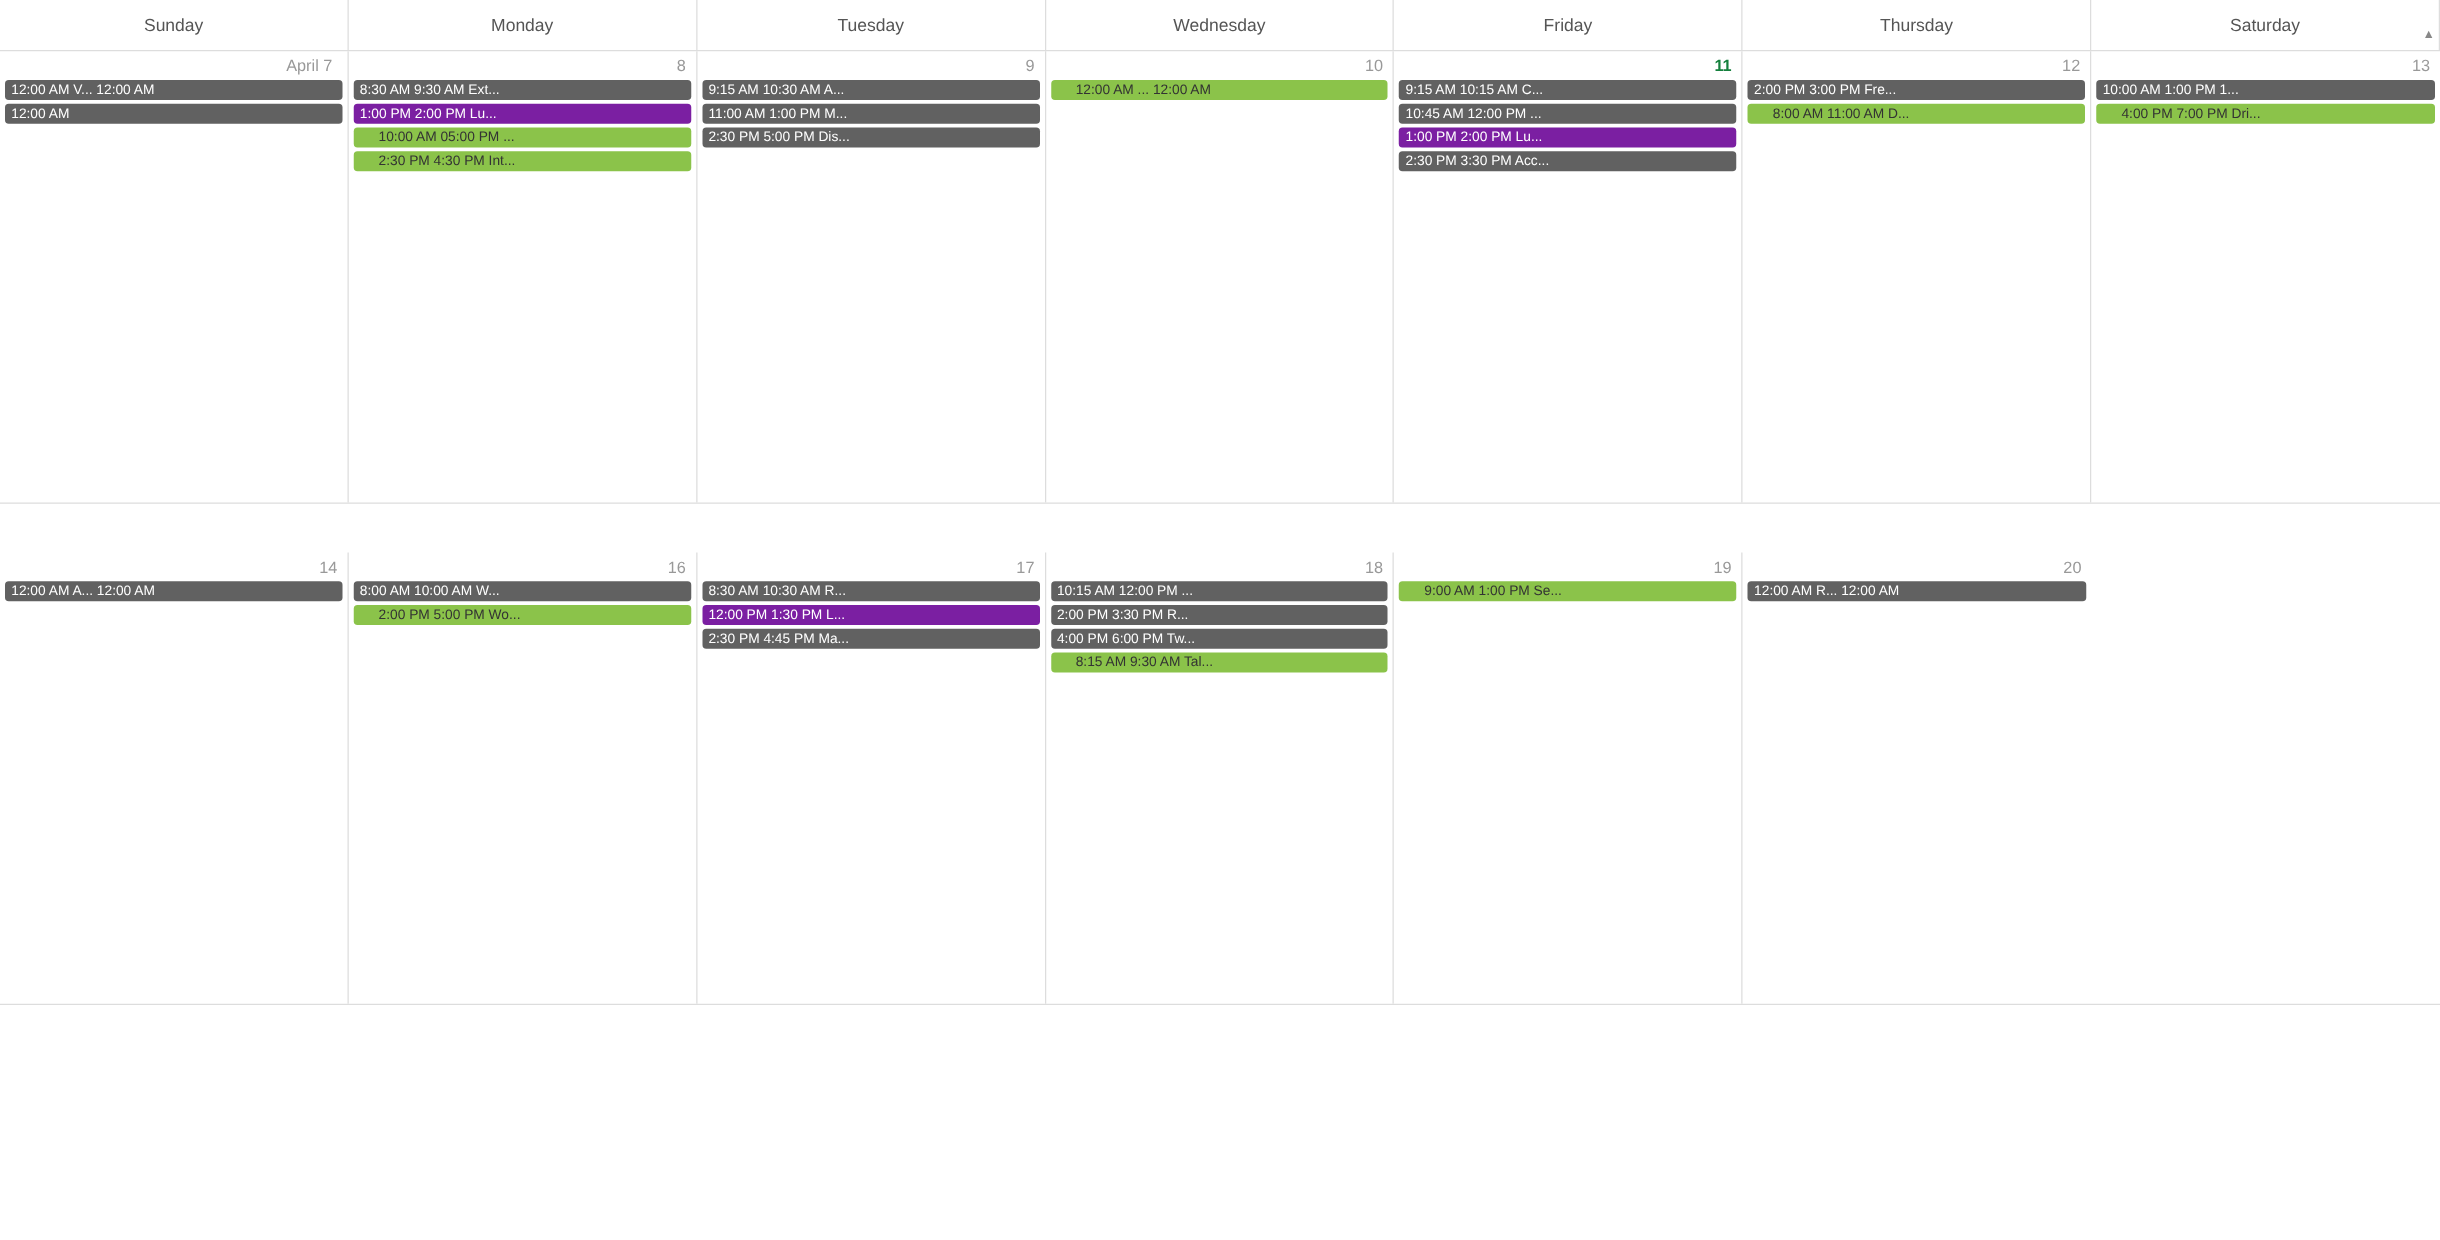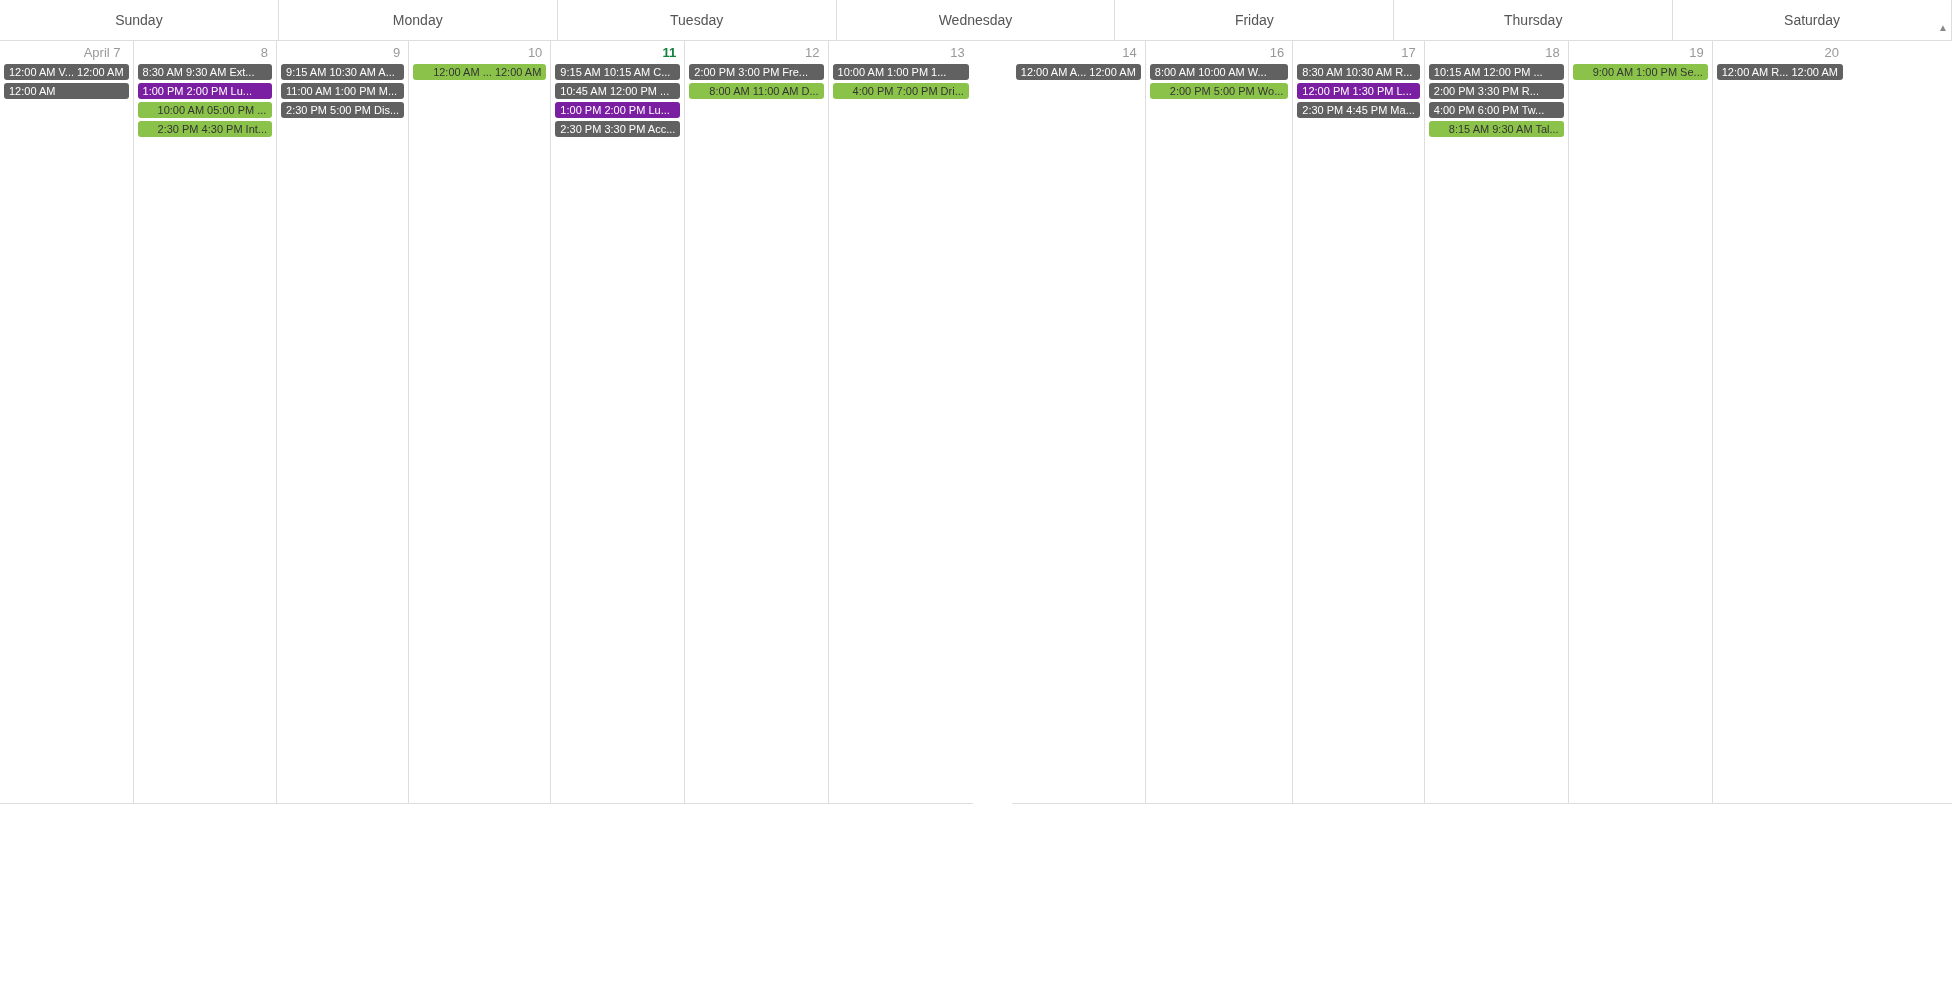--- a/index.html
+++ b/index.html
@@ -31,21 +31,21 @@
       top: 0;
       width: 18px;
       height: 54px;
       display: flex;
       align-items: center;
       justify-content: center;
       color: #888;
       font-size: 10px;
     }
 
-    .weeks-container { flex: 1; display: flex; flex-direction: row; gap: 39px; }
+    .weeks-container { flex: 1; display: flex; flex-direction: column; gap: 39px; }
 
     .week-row {
       display: grid;
       grid-template-columns: repeat(7, 1fr);
       flex: 1;
       border-bottom: 1px solid #ddd;
     }
 
     .day-cell {
       border-right: 1px solid #ddd;

